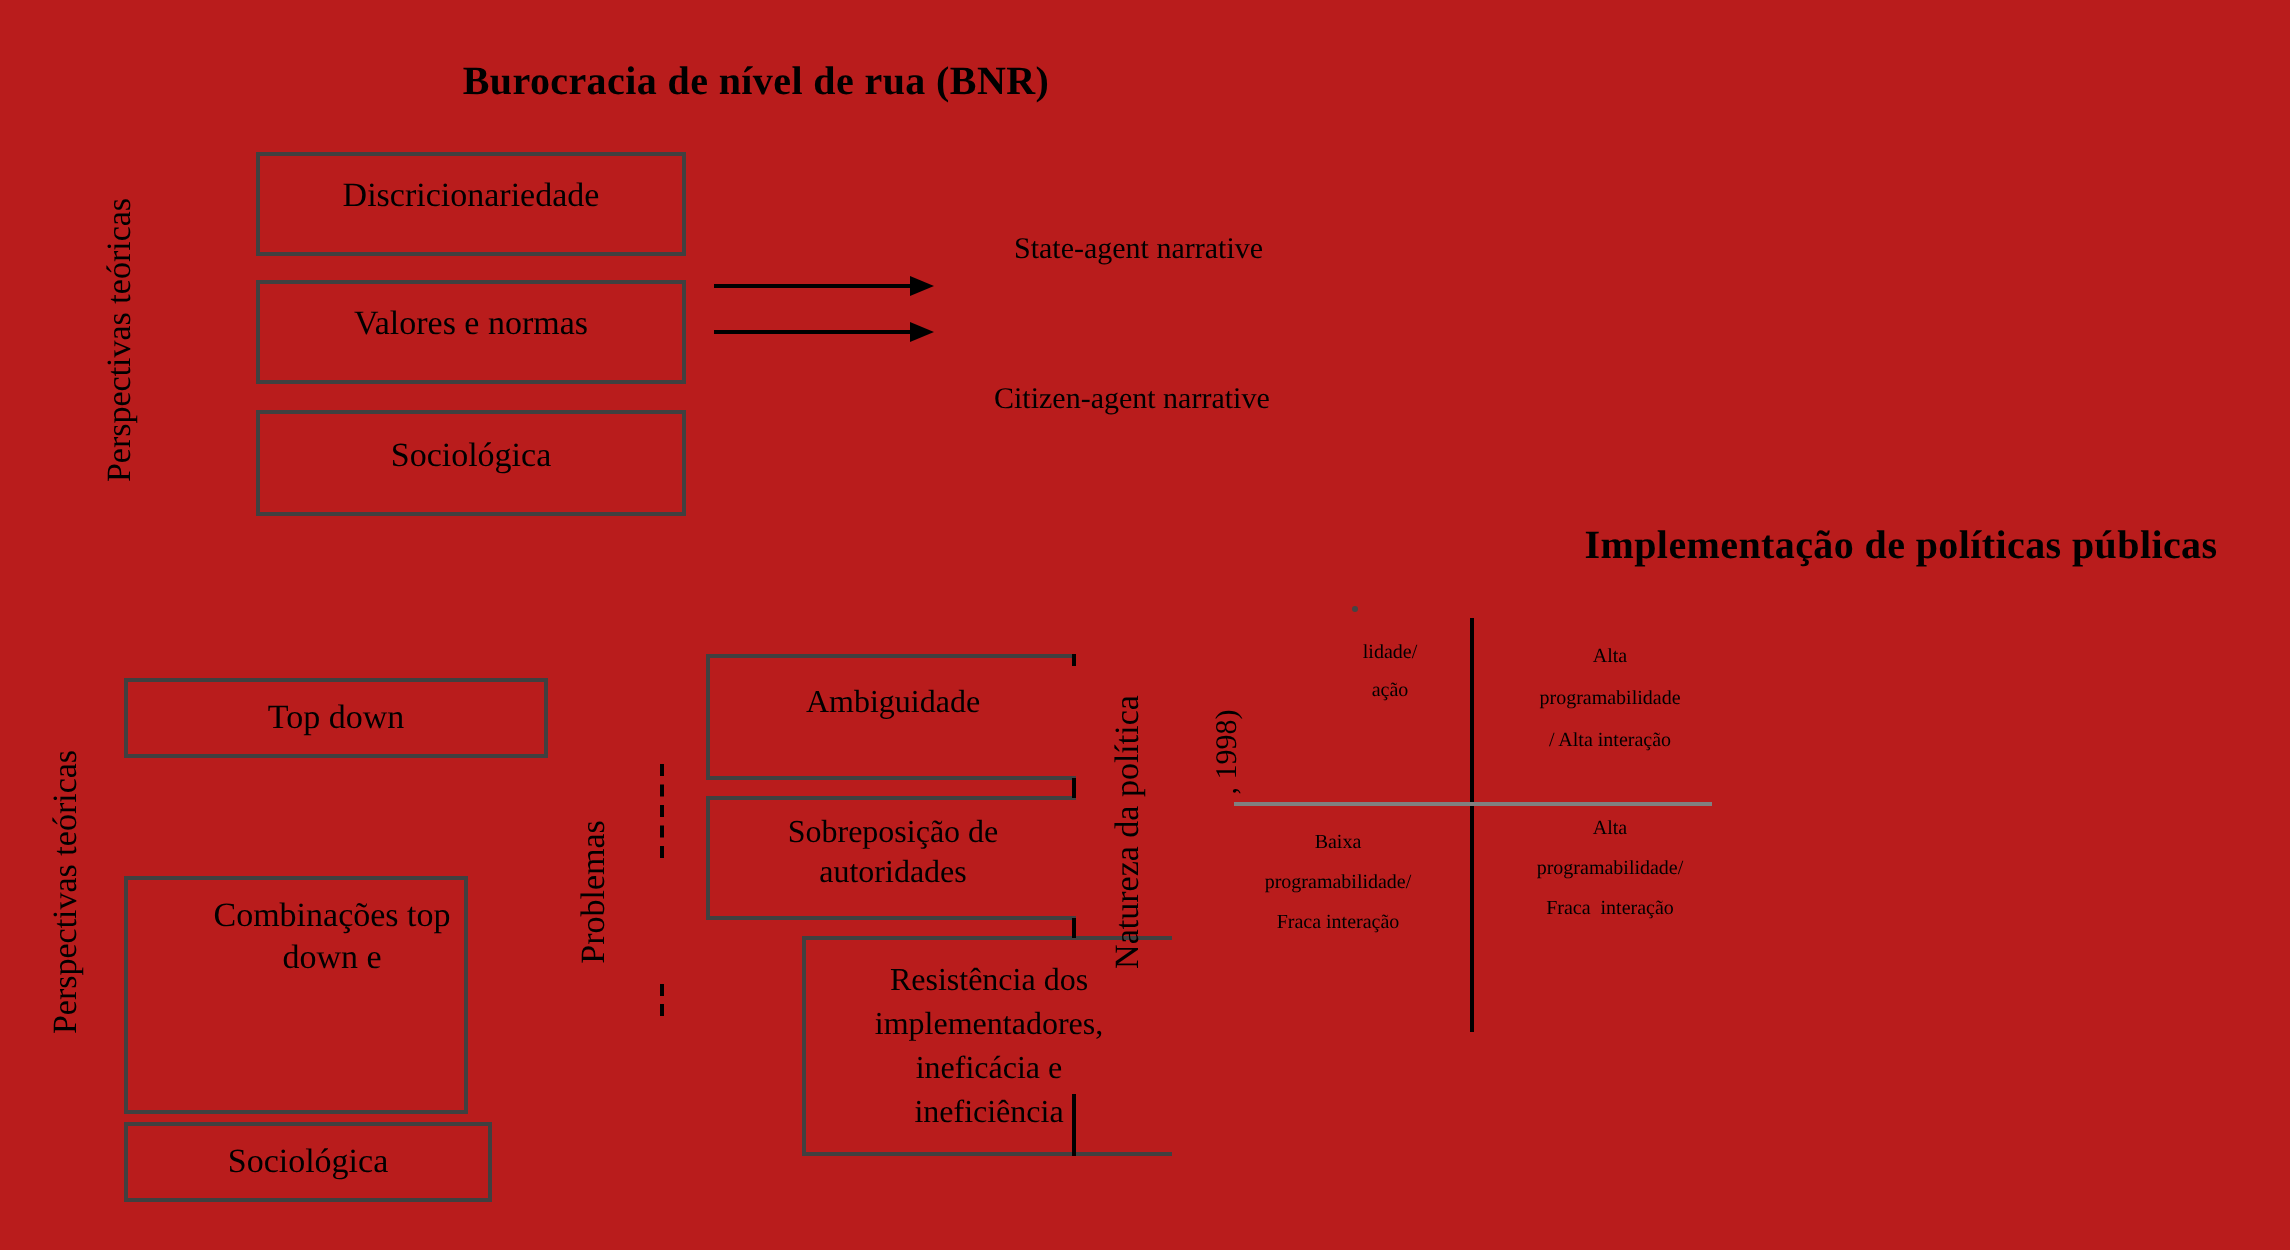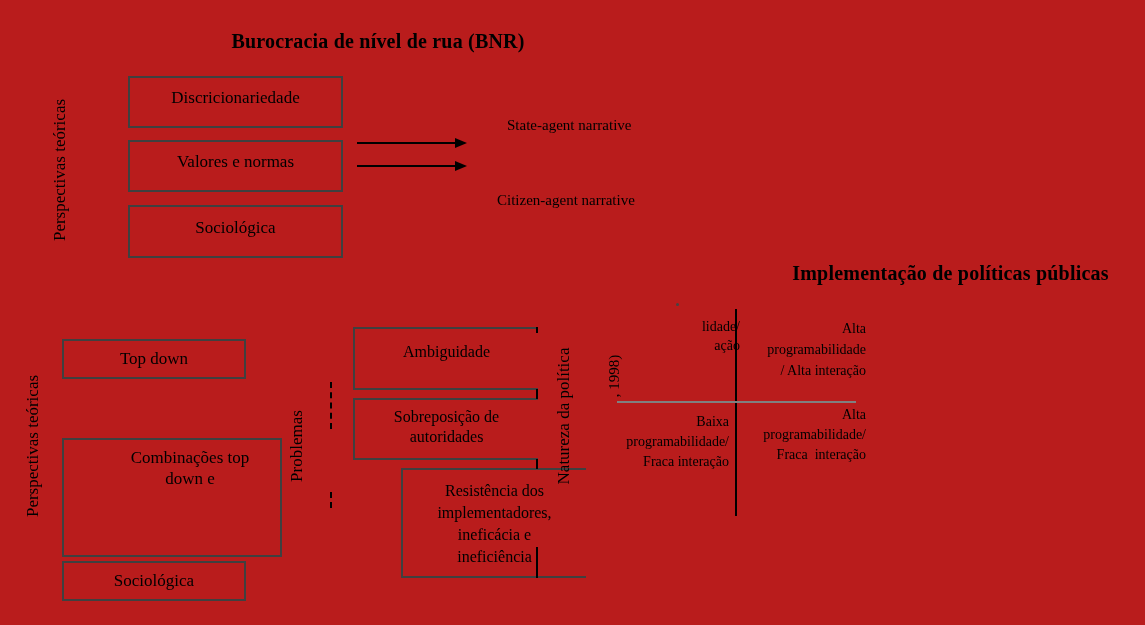--- a/index.html
+++ b/index.html
@@ -21,21 +21,21 @@
   .stub { position:absolute; width:2px; background:#000; }
   .aline { position:absolute; height:0; border-top:2px solid #000; }
   .ahead {
     position:absolute; width:0; height:0;
     border-top:5px solid transparent; border-bottom:5px solid transparent;
     border-left:12px solid #000;
   }
   .nlabel { position:absolute; font-size:15px; white-space:nowrap; }
   .dashseg { position:absolute; width:0; border-left:2px dashed #000; }
   .mline { position:absolute; }
-  .qtext { position:absolute; text-align:right; font-size:14px; line-height:20px; white-space:pre-wrap; }
+  .qtext { position:absolute; text-align:center; font-size:10px; line-height:20px; white-space:pre-wrap; }
   .dot { position:absolute; width:3px; height:3px; background:#444; border-radius:50%; }
 </style>
 </head>
 <body>
 
 <div class="canvas">
 
   <div class="title" style="left:178px; top:30px; width:400px;">Burocracia de nível de rua (BNR)</div>
 
   <div class="vlabel" style="left:-30px; top:160px; width:180px;">Perspectivas teóricas</div>
@@ -49,22 +49,22 @@
   <div class="aline" style="left:357px; top:165px; width:99px;"></div>
   <div class="ahead" style="left:455px; top:161px;"></div>
 
   <div class="nlabel" style="left:507px; top:117px;">State-agent narrative</div>
   <div class="nlabel" style="left:497px; top:156px;margin-top:36px;">Citizen-agent narrative</div>
 
   <div class="title" style="left:758px; top:262px; width:385px;">Implementação de políticas públicas</div>
 
   <div class="vlabel" style="left:-62px; top:436px; width:190px;">Perspectivas teóricas</div>
 
-  <div class="box" style="left:62px; top:339px; width:184px; height:40px; padding-top:7px;">Top down</div>
-  <div class="box" style="left:62px; top:438px; width:220px; height:119px; padding-top:7px;padding-left:36px;">Combinações top
+  <div class="box" style="left:62px; top:339px; width:212px; height:40px; padding-top:7px;">Top down</div>
+  <div class="box" style="left:62px; top:438px; width:172px; height:119px; padding-top:7px;padding-left:36px;">Combinações top
 down e</div>
   <div class="box" style="left:62px; top:561px; width:184px; height:40px; padding-top:7px;">Sociológica</div>
 
   <div class="vlabel" style="left:247px; top:436px; width:100px;">Problemas</div>
 
   <div class="dashseg" style="left:330px; top:382px; height:47px;"></div>
   <div class="dashseg" style="left:330px; top:492px; height:16px;"></div>
 
   <div class="box pbox" style="left:353px; top:327px; width:185px; height:63px; padding-top:12px;">Ambiguidade</div>
   <div class="box pbox" style="left:353px; top:398px; width:185px; height:62px; padding-top:7px; line-height:20px;">Sobreposição de

